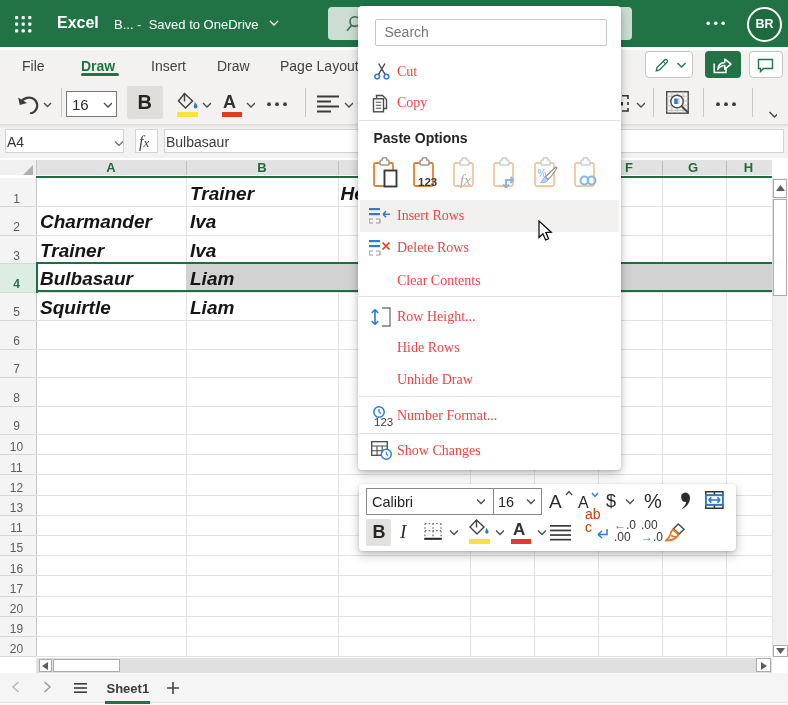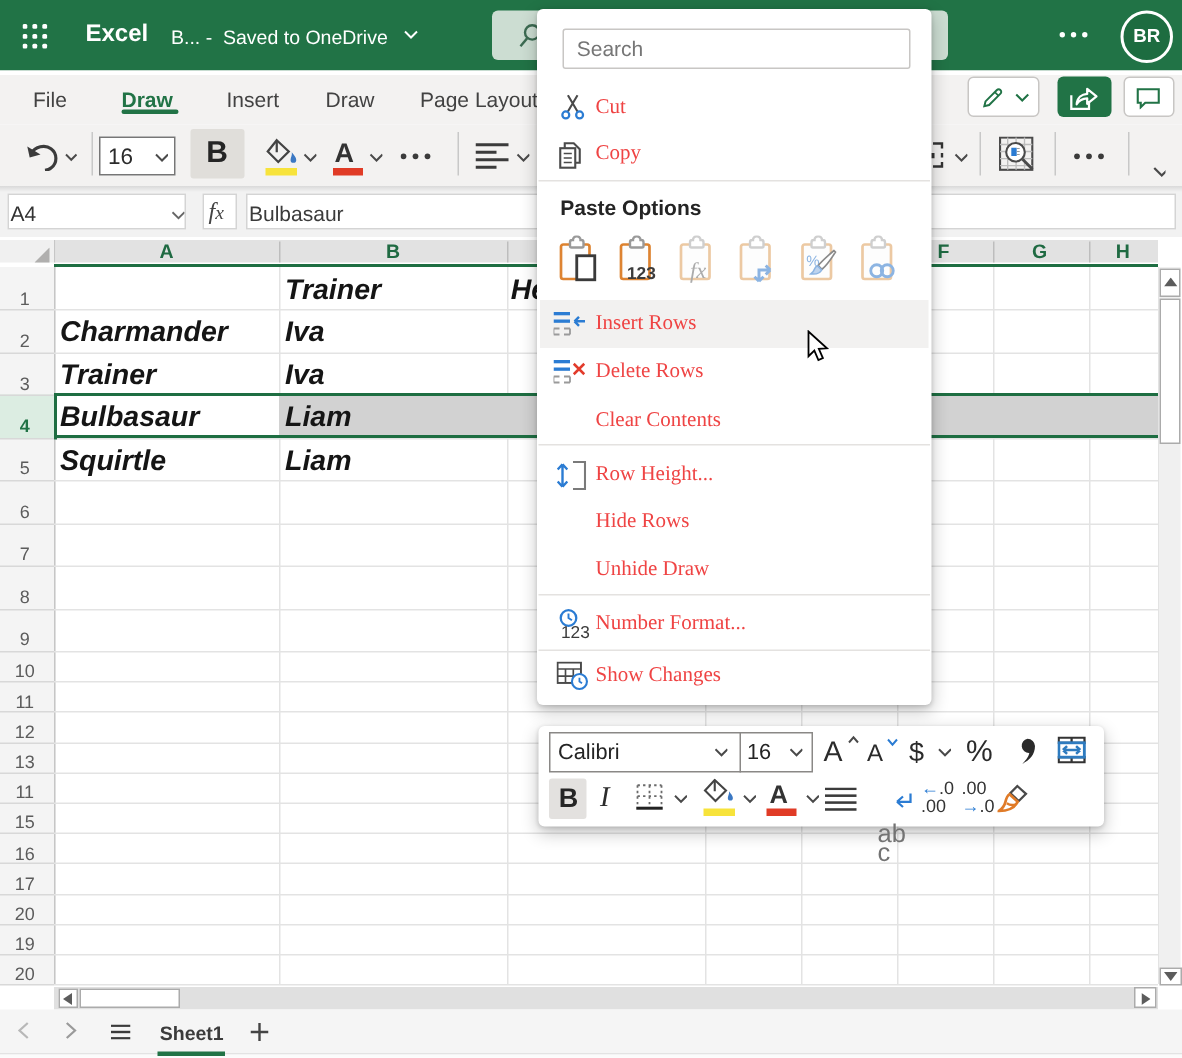--- a/index.html
+++ b/index.html
@@ -484,21 +484,21 @@
   <div class="abs" style="left:511px;top:538.5px;width:20px;height:5.5px;background:#e03b26;"></div>
   <svg class="chev" style="left:537px;top:528.5px" width="10" height="8">
       <path d="M1 1.5 L5 5.5 L9 1.5" stroke="#4a4a4a" stroke-width="1.3" fill="none"></path>
     </svg>
   <svg class="abs" style="left:550px;top:524.5px" width="22" height="16">
     <rect x="0" y="0" width="21" height="1.7" fill="#3b3b3b"></rect>
     <rect x="0" y="4.6" width="21" height="1.7" fill="#3b3b3b"></rect>
     <rect x="0" y="9.2" width="21" height="1.7" fill="#3b3b3b"></rect>
     <rect x="0" y="13.8" width="21" height="1.7" fill="#3b3b3b"></rect>
   </svg>
-  <div class="abs" style="left:585px;top:550px;font-size:17px;color:#737373;line-height:12.5px;">ab<br>c</div>
+  <div class="abs" style="left:585px;top:508px;font-size:14px;color:#c2410c;line-height:12.5px;">ab<br>c</div>
   <svg class="abs" style="left:595px;top:528px" width="14" height="13">
       <path d="M12 1 V6.5 H3 M3 6.5 L7 3 M3 6.5 L7 10" stroke="#2b7cd3" stroke-width="1.5" fill="none"></path>
     </svg>
   <div class="abs" style="left:614px;top:518.5px;font-size:12px;color:#333;line-height:12.5px;"><span style="color:#2b7cd3;">←</span>.0<br>.00</div>
   <div class="abs" style="left:641px;top:518.5px;font-size:12px;color:#333;line-height:12.5px;">.00<br><span style="color:#2b7cd3;">→</span>.0</div>
   <svg class="abs" style="left:665px;top:521.5px" width="22" height="21">
     <path d="M13.2 2 L19 7.2 L14.2 12 L8.5 6.8 Z" fill="#fff" stroke="#4a4a4a" stroke-width="1.5"></path>
     <path d="M8 7.5 L13.5 12.5 C11.5 16.5 7.5 18.6 1 18.6 C3.5 16.8 4.8 14.8 5.3 12.6 C5.8 10.2 6.5 8.5 8 7.5 Z" fill="#fff" stroke="#e07b28" stroke-width="1.8"></path>
     <path d="M6.2 13.5 C7.8 14.6 9.8 15 11.8 14.4" stroke="#e07b28" stroke-width="1.6" fill="none"></path>
   </svg>

